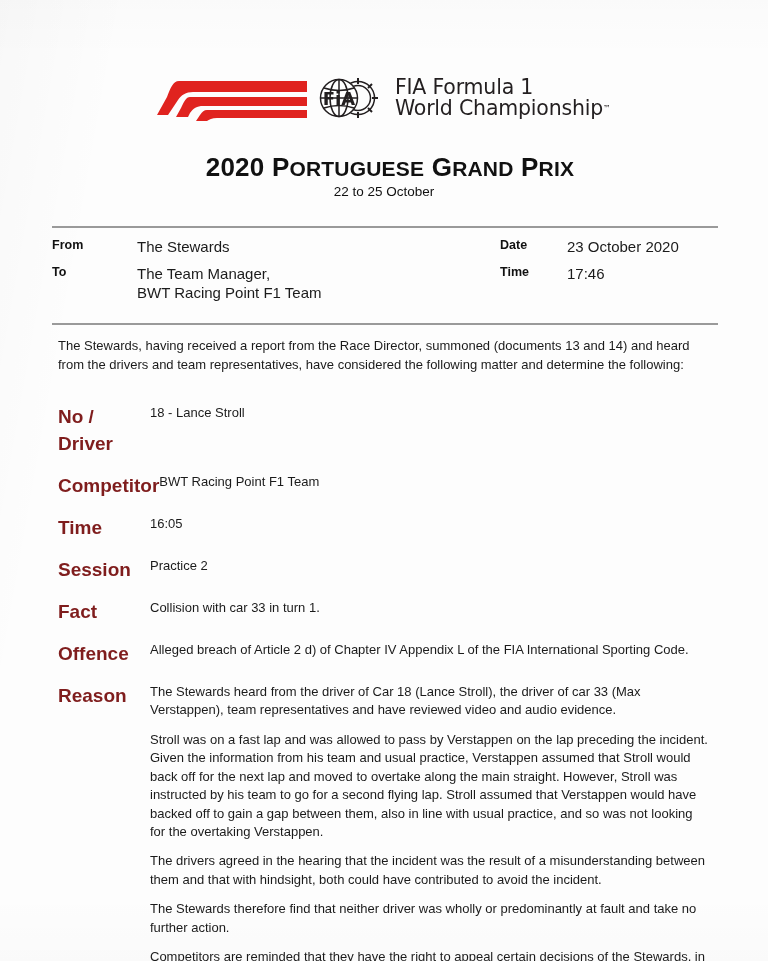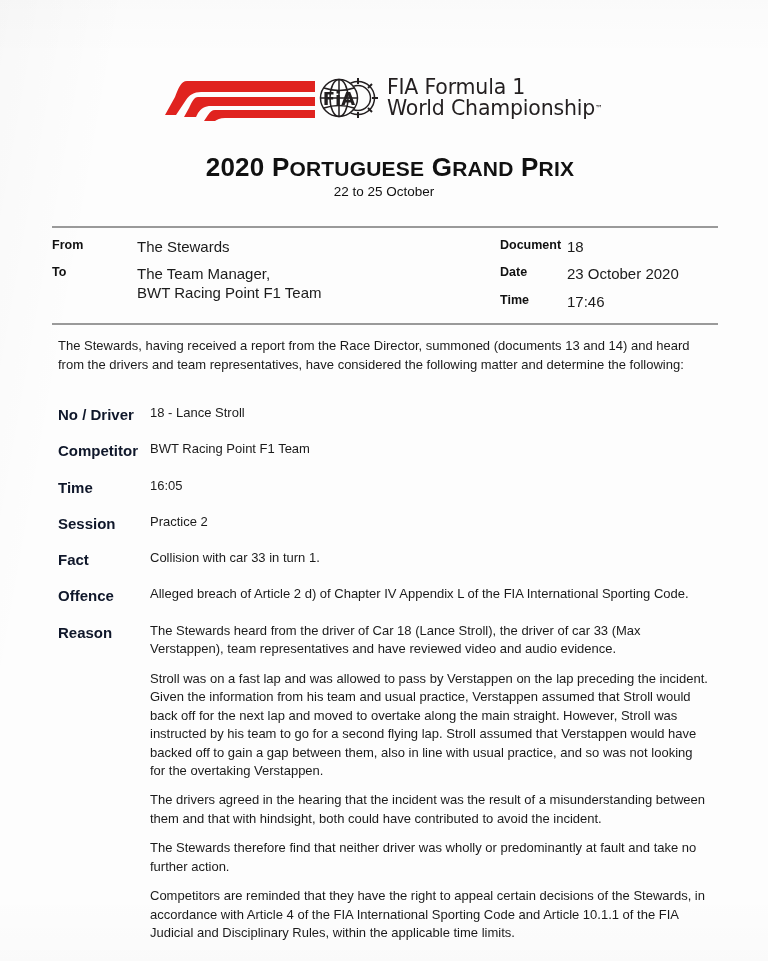--- a/index.html
+++ b/index.html
@@ -34,21 +34,21 @@
 
   
   .logo-band {
     position: absolute;
     left: 0; right: 0;
     top: 62px;
     height: 72px;
     display: flex;
     align-items: center;
     justify-content: center;
-    gap: 0px;
+    gap: 8px;
   }
   .f1-logo { display: block; }
   .fia-emblem { display: block; margin-left: 2px; }
   .fia-wordmark {
     margin-left: 8px;
     line-height: 1.03;
     color: #231f20;
     font-family: "DejaVu Sans", sans-serif;
     font-size: 20.5px;
     font-weight: 400;
@@ -143,23 +143,23 @@
     left: 58px;
     width: 652px;
   }
   .field-row {
     display: flex;
     align-items: flex-start;
     margin-bottom: 15px;
   }
   .field-label {
     flex: 0 0 92px;
-    font-size: 15px;
+    font-size: 19px;
     font-weight: bold;
-    color: #0f172a;
+    color: #7f1d1d;
     line-height: 1.42;
   }
   .field-value {
     flex: 1;
     font-size: 13px;
     line-height: 1.42;
     color: #1b1b1b;
   }
   .field-row.reason { margin-bottom: 0; }
   .field-value p {
@@ -242,24 +242,20 @@
       <div class="meta-row">
         <div class="meta-label">To</div>
         <div class="meta-value">
           <span class="line">The Team Manager,</span>
           <span class="line">BWT Racing Point F1 Team</span>
         </div>
       </div>
     </div>
     <div class="meta-right">
       <div class="meta-row">
-        <div class="meta-label">Document</div>
-        <div class="meta-value">18</div>
-      </div>
-      <div class="meta-row">
         <div class="meta-label">Date</div>
         <div class="meta-value">23 October 2020</div>
       </div>
       <div class="meta-row">
         <div class="meta-label">Time</div>
         <div class="meta-value">17:46</div>
       </div>
     </div>
   </div>
 

